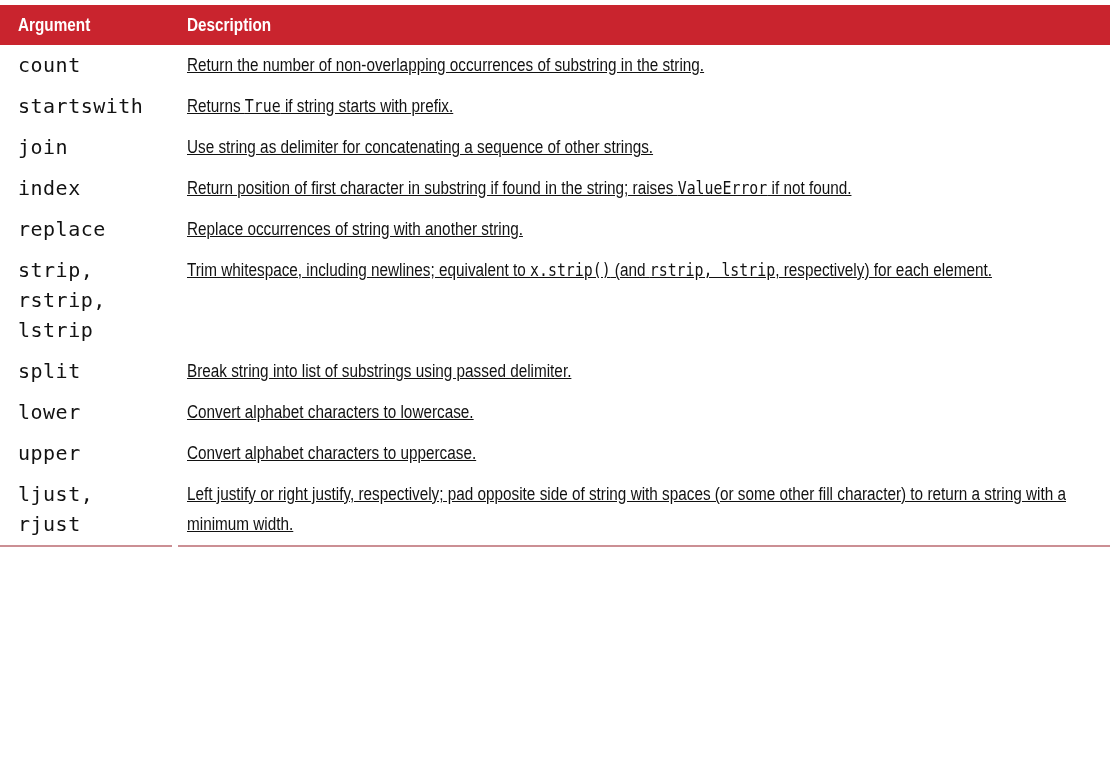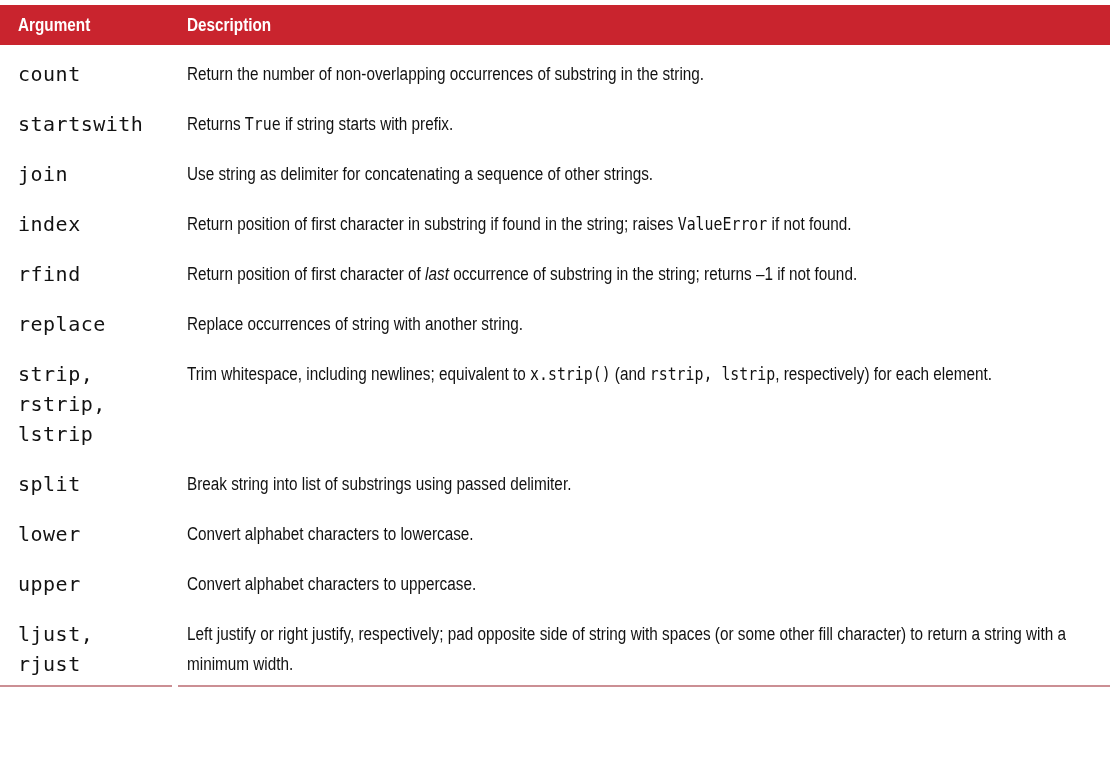--- a/index.html
+++ b/index.html
@@ -51,37 +51,38 @@
   .condense-wrap {
     display: block;
     transform: scaleX(0.85);
     transform-origin: 0 0;
     width: 117.6%;
     white-space: normal;
   }
   
   td {
     vertical-align: top;
-    padding-top: 14px;
+    padding-top: 5px;
     padding-bottom: 6px;
   }
   td.arg {
     width: 180px;
     padding-left: 18px;
     font-family: "DejaVu Sans Mono", monospace;
     font-size: 20px;
     letter-spacing: 0.5px;
     line-height: 30px;
     white-space: pre-line;
   }
   td.desc {
     padding-left: 7px;
     padding-right: 16px;
     font-size: 18px;
     line-height: 30px;
+    text-decoration: underline;
   }
   td.desc .code {
     font-family: "DejaVu Sans Mono", monospace;
     font-size: 17.5px;
   }
   td.desc .em { font-style: italic; }
   
   .bottom-line {
     position: relative;
     width: 1110px;
@@ -131,26 +132,20 @@
             <div class="condense-wrap"><span class="text">Use string as delimiter for concatenating a sequence of other strings.</span></div>
           </td>
         </tr>
         <tr>
           <td class="arg">index</td>
           <td class="desc">
             <div class="condense-wrap"><span class="text">Return position of first character in substring if found in the string; raises </span><span class="code">ValueError</span><span class="text"> if not found.</span></div>
           </td>
         </tr>
         <tr>
-          <td class="arg">rfind</td>
-          <td class="desc">
-            <div class="condense-wrap"><span class="text">Return position of first character of </span><span class="em">last</span><span class="text"> occurrence of substring in the string; returns –1 if not found.</span></div>
-          </td>
-        </tr>
-        <tr>
           <td class="arg">replace</td>
           <td class="desc">
             <div class="condense-wrap"><span class="text">Replace occurrences of string with another string.</span></div>
           </td>
         </tr>
         <tr>
           <td class="arg">strip,
 rstrip,
 lstrip</td>
           <td class="desc">

